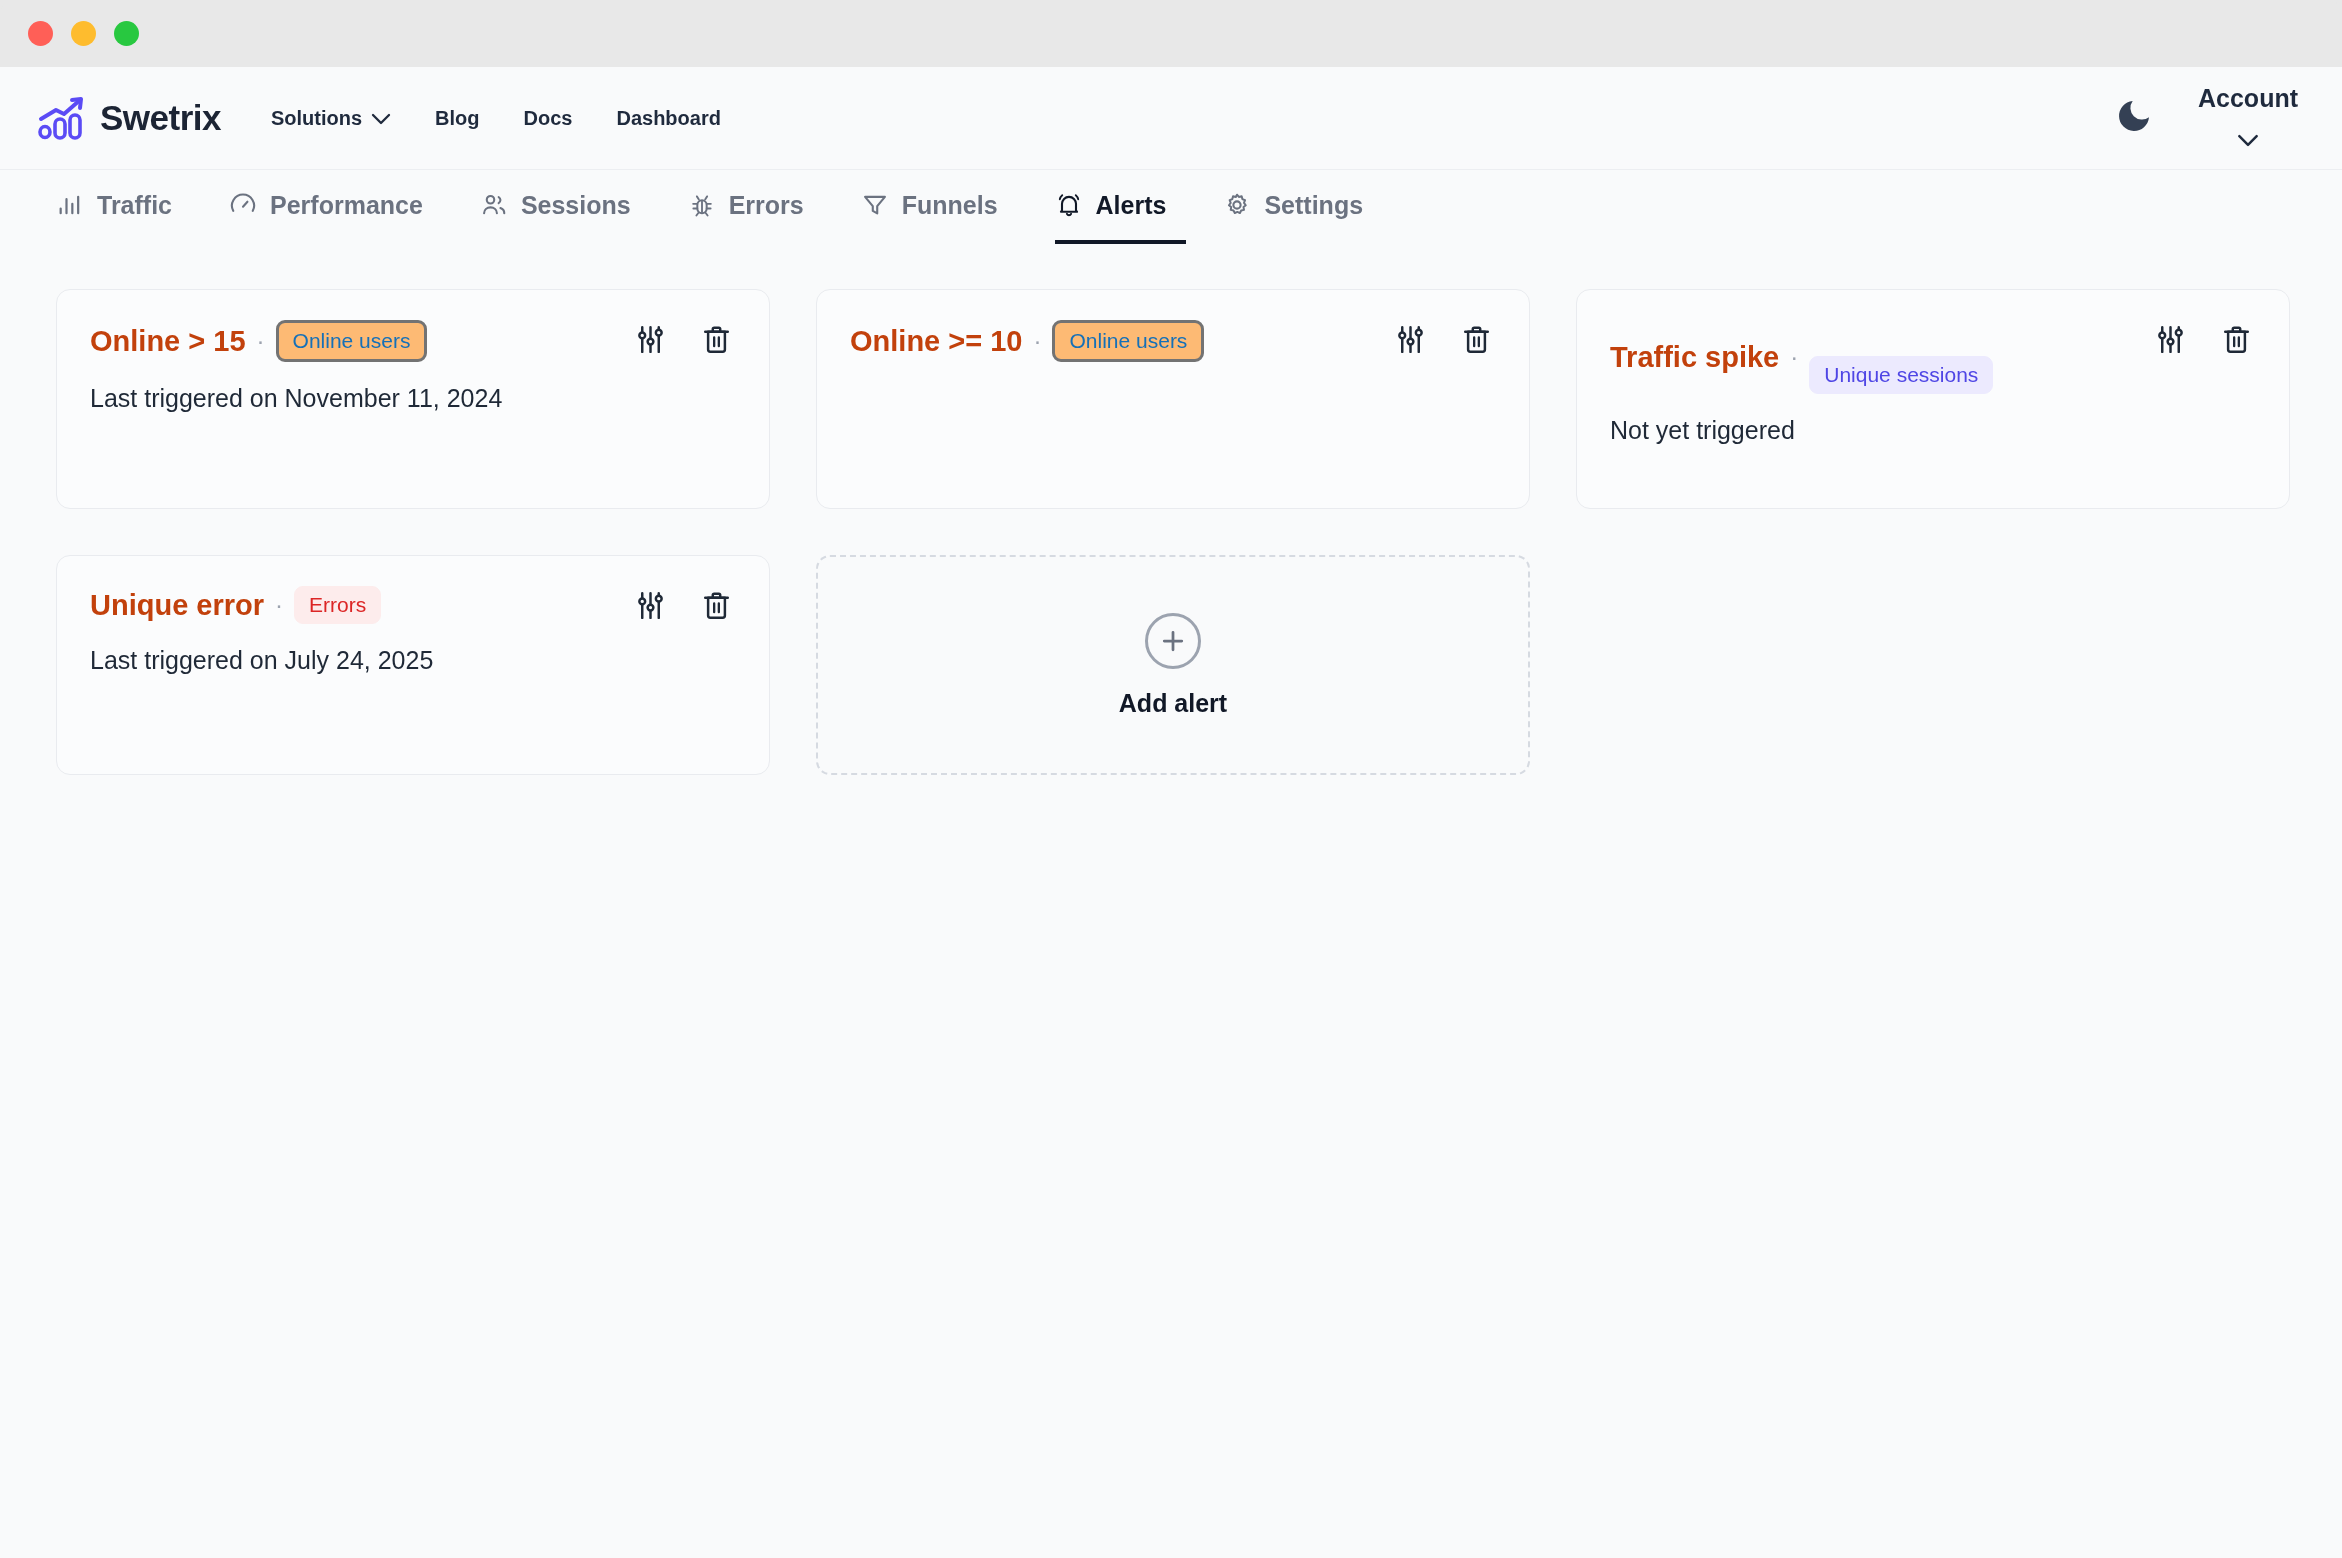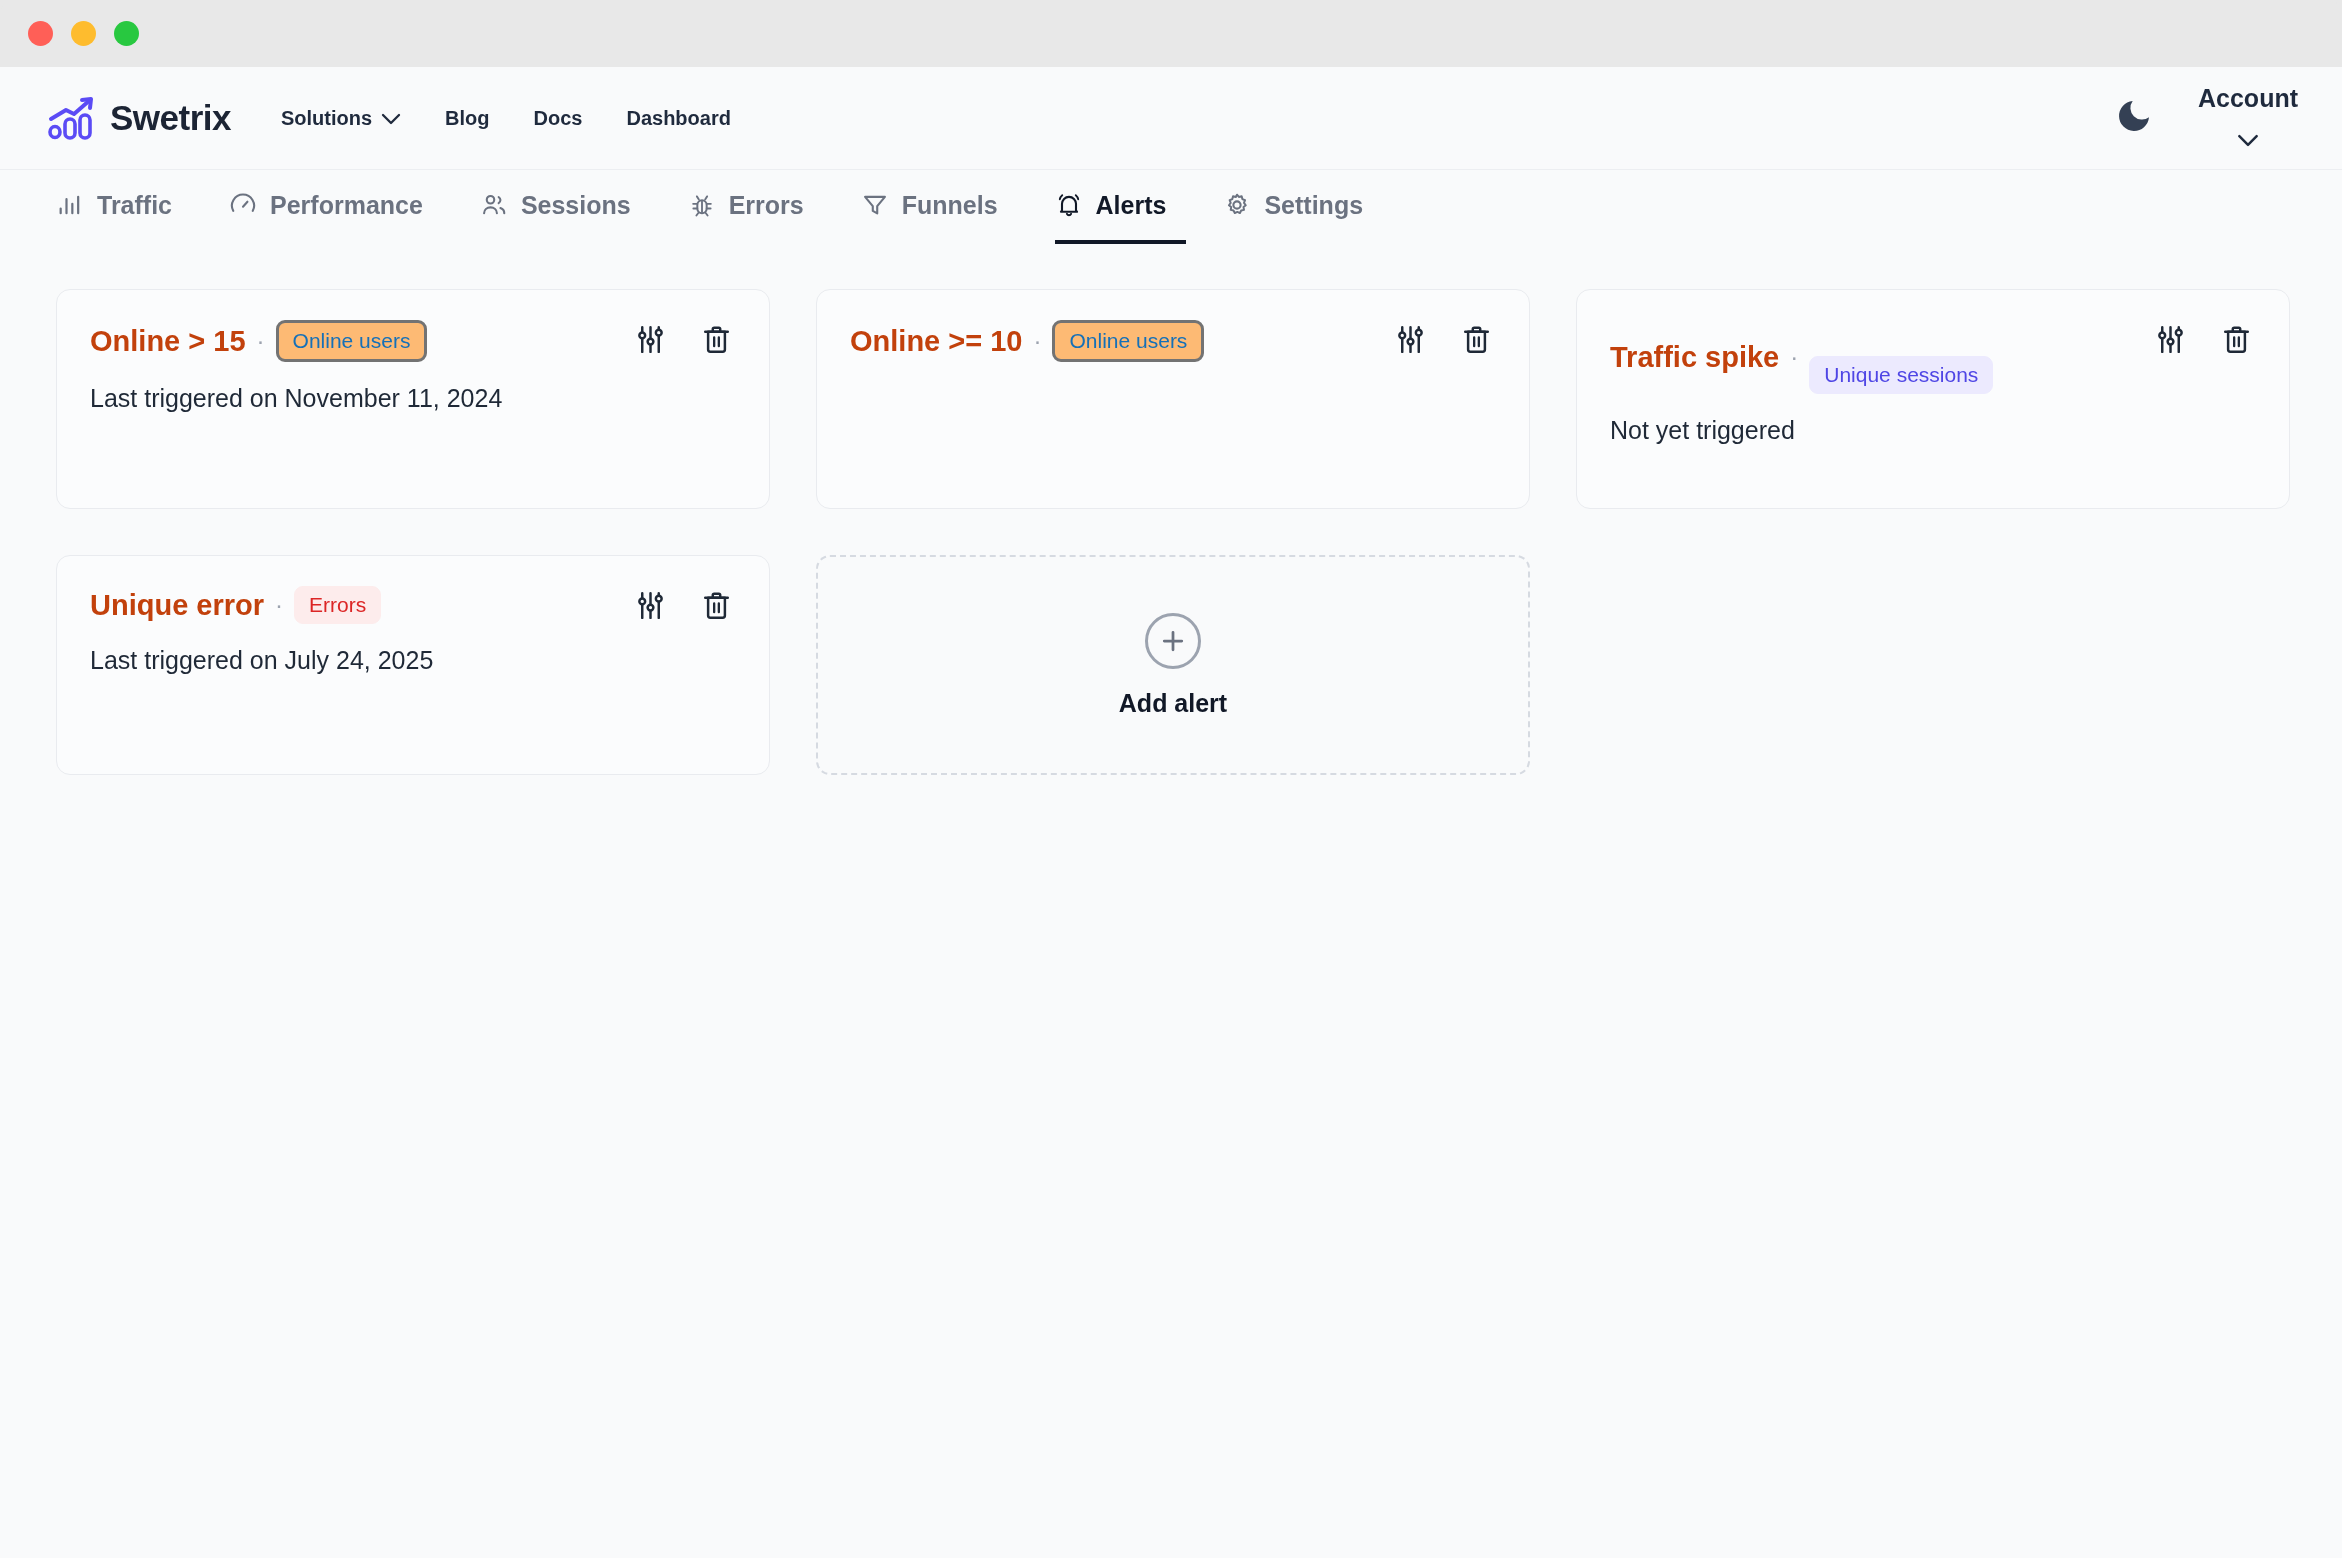--- a/index.html
+++ b/index.html
@@ -41,21 +41,21 @@
     display: flex;
     flex-direction: column;
     overflow: hidden;
   }
 
   
   .navbar {
     height: 103px;
     flex: 0 0 103px;
     display: flex;
-    padding: 0 44px 0 46px;
+    padding: 0 44px 0 36px;
     background: #f9fafb;
     border-bottom: 1px solid #eceef1;
   }
   .brand { display: flex; align-items: center; gap: 14px; }
   .brand-logo { width: 50px; height: 46px; display: block; }
   .brand-name {
     font-size: 35px;
     font-weight: 700;
     letter-spacing: -0.5px;
     color: #1c2434;

